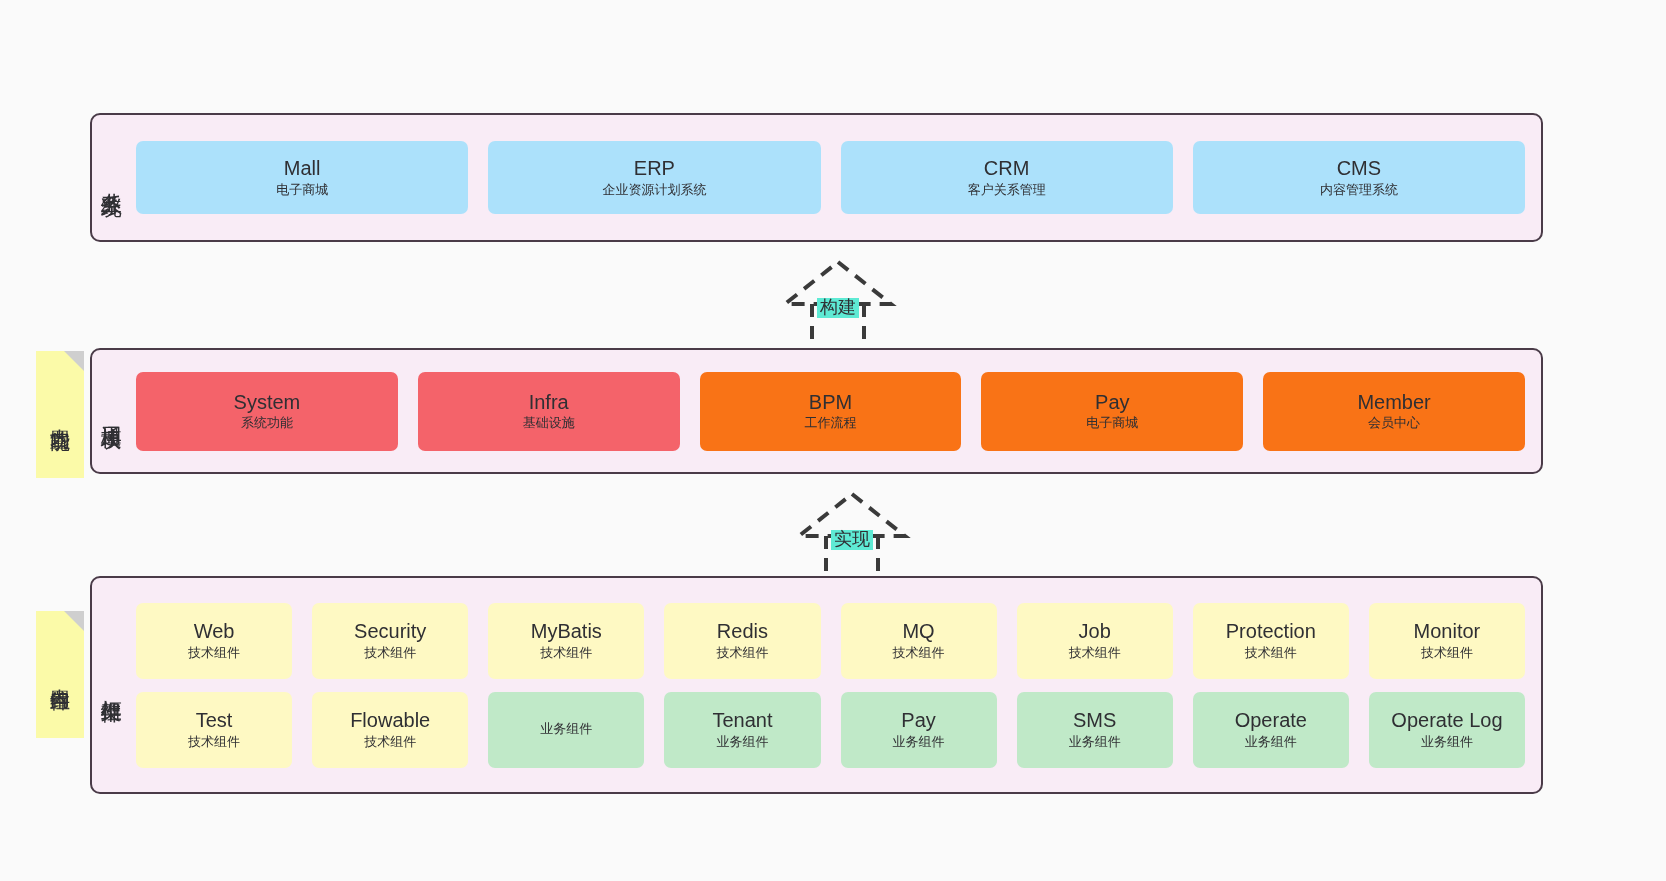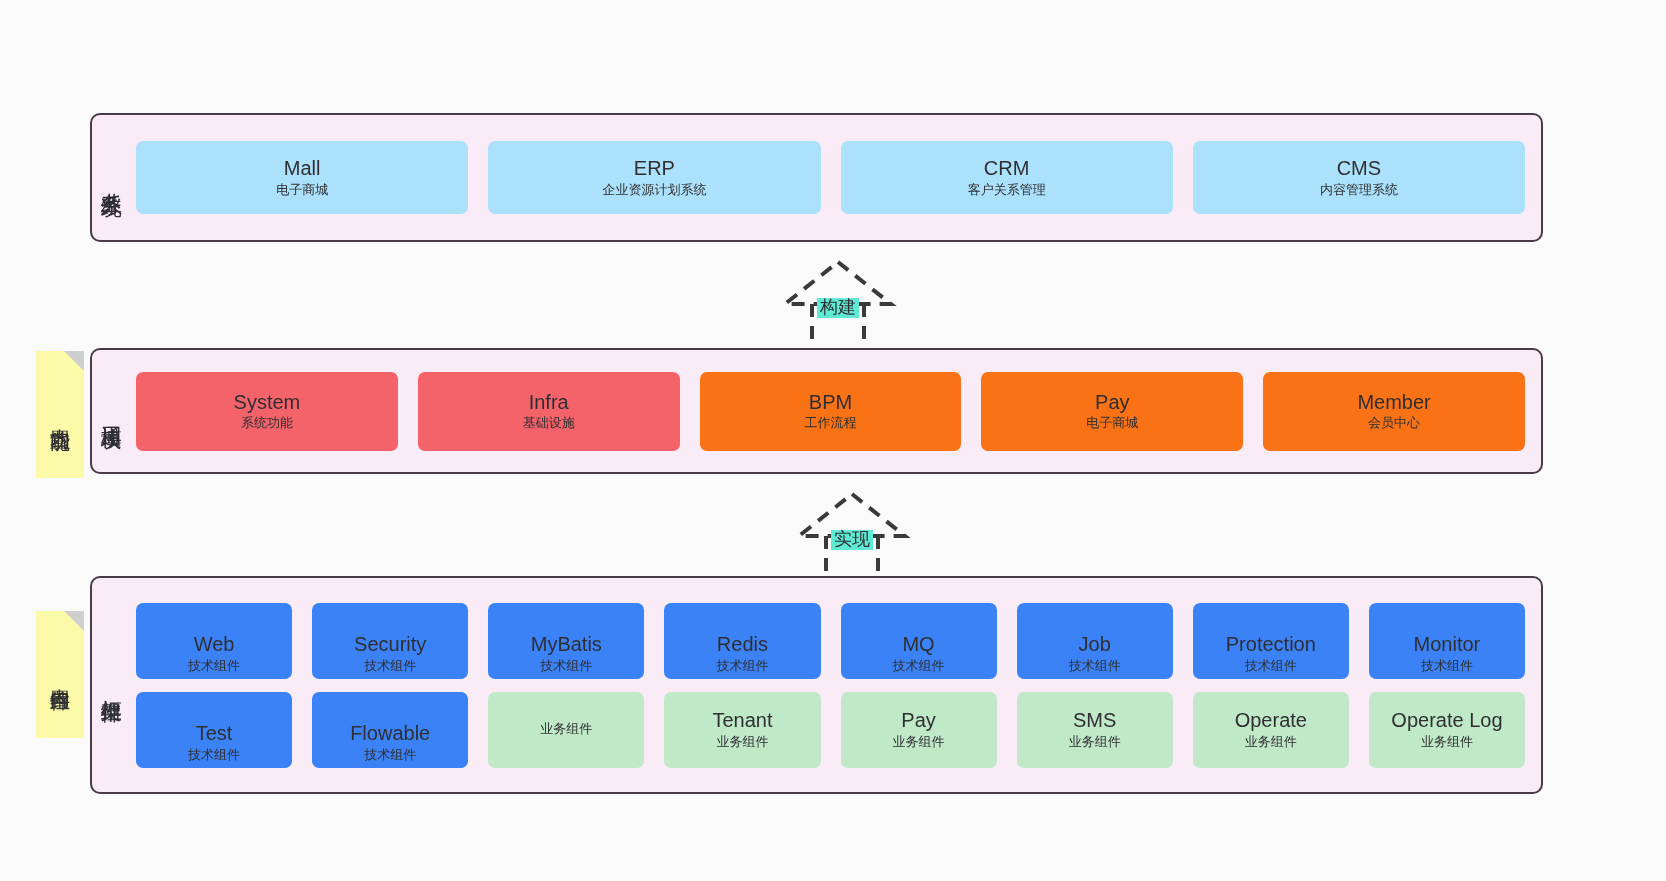--- a/index.html
+++ b/index.html
@@ -77,21 +77,21 @@
     box-sizing: border-box;
     padding: 4px 6px;
   }
   .card .t1 { font-size: 20px; }
   .card .t2 { font-size: 13px; }
 
   
   .c-blue       { background: #ace1fb; }
   .c-red        { background: #f4636a; }
   .c-pink       { background: #f97316; }
-  .c-green      { background: #3b82f6; justify-content: flex-end; }
+  .c-green      { background: #fef9c3; }
   .c-greenlight { background: #c0e9c8; }
 
   
   #layer-business  { left: 90px;  top: 113px; width: 1453px; height: 129px; }
   #layer-common    { left: 90px;  top: 348px; width: 1453px; height: 126px; }
   #layer-framework { left: 90px;  top: 576px; width: 1453px; height: 218px; }
 
   #layer-business  .card { height: 73px; }
   #layer-common    .card { height: 79px; }
   #layer-framework .card { height: 76px; }

